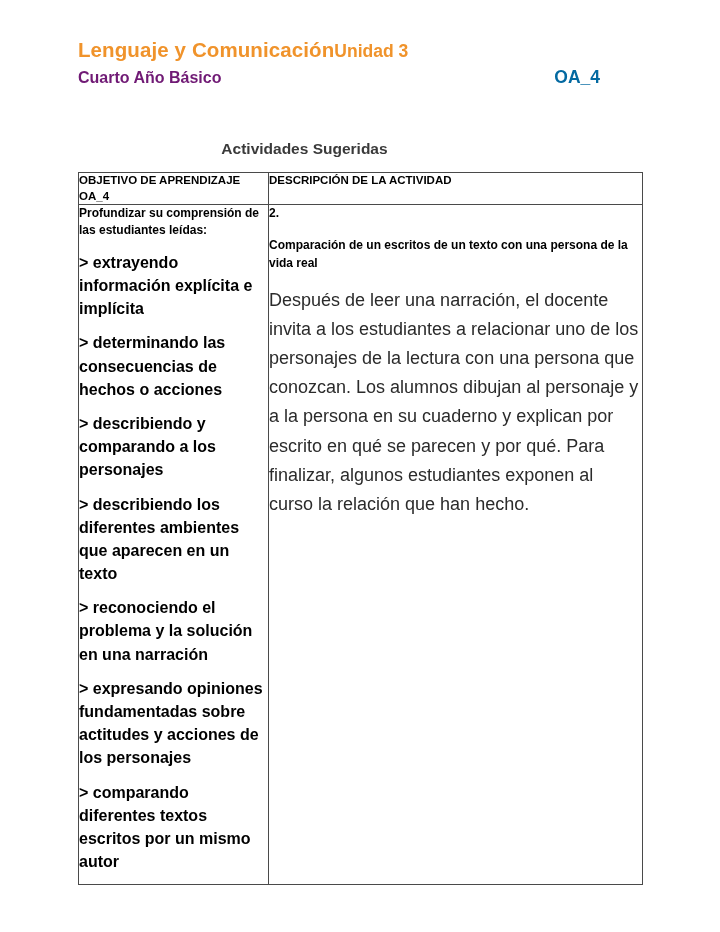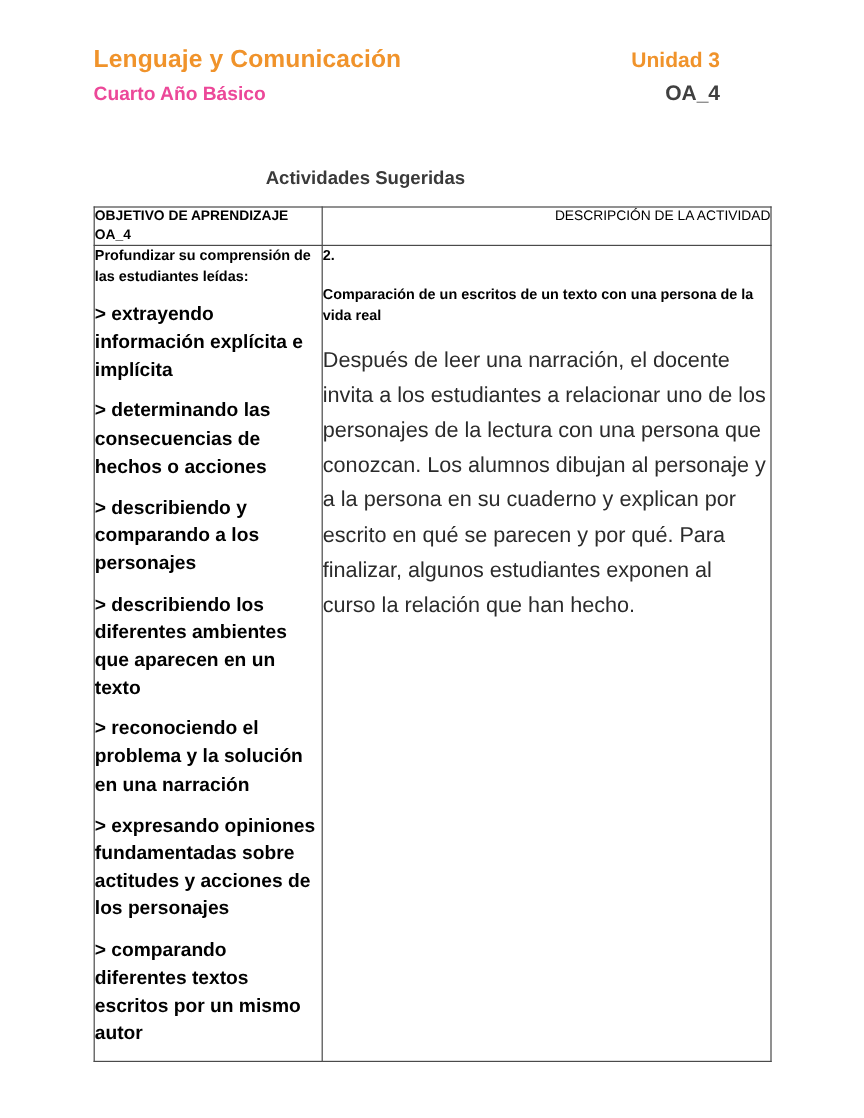--- a/index.html
+++ b/index.html
@@ -23,21 +23,21 @@
   }
   .header {
     position: absolute;
     left: 78px;
     top: 38px;
     right: 78px;
     height: 60px;
   }
   .header-row {
     display: flex;
-    justify-content: space-between;
+    justify-content: flex-start;
     align-items: baseline;
   }
   .subject-title {
     font-size: 20.5px;
     font-weight: bold;
     color: #f0932b;
     letter-spacing: 0.1px;
   }
   .unit-title {
     font-size: 17.5px;
@@ -47,26 +47,26 @@
   }
   .header-row2 {
     display: flex;
     justify-content: space-between;
     align-items: baseline;
     margin-top: 5px;
   }
   .grade-title {
     font-size: 16px;
     font-weight: bold;
-    color: #ec4899;
+    color: #701a75;
   }
   .oa-title {
     font-size: 17.5px;
     font-weight: bold;
-    color: #404040;
+    color: #0369a1;
     padding-right: 42px;
   }
   .section-heading {
     position: absolute;
     top: 140px;
     left: 0;
     width: 609px;
     text-align: center;
     font-size: 15.5px;
     font-weight: bold;
@@ -94,22 +94,22 @@
     font-size: 11.5px;
     font-weight: bold;
     text-align: left;
     line-height: 1.35;
     color: #000;
     margin-left: 44px;
   }
   .th-right {
     padding: 8px 8px 10px 8px;
     font-size: 11.5px;
-    font-weight: normal;
-    text-align: right;
+    font-weight: bold;
+    text-align: left;
     line-height: 1.35;
     color: #000;
   }
   .cell-left {
     padding: 10px 10px 14px 8px;
     height: 600px;
   }
   .cell-right {
     padding: 10px 14px 14px 10px;
   }

